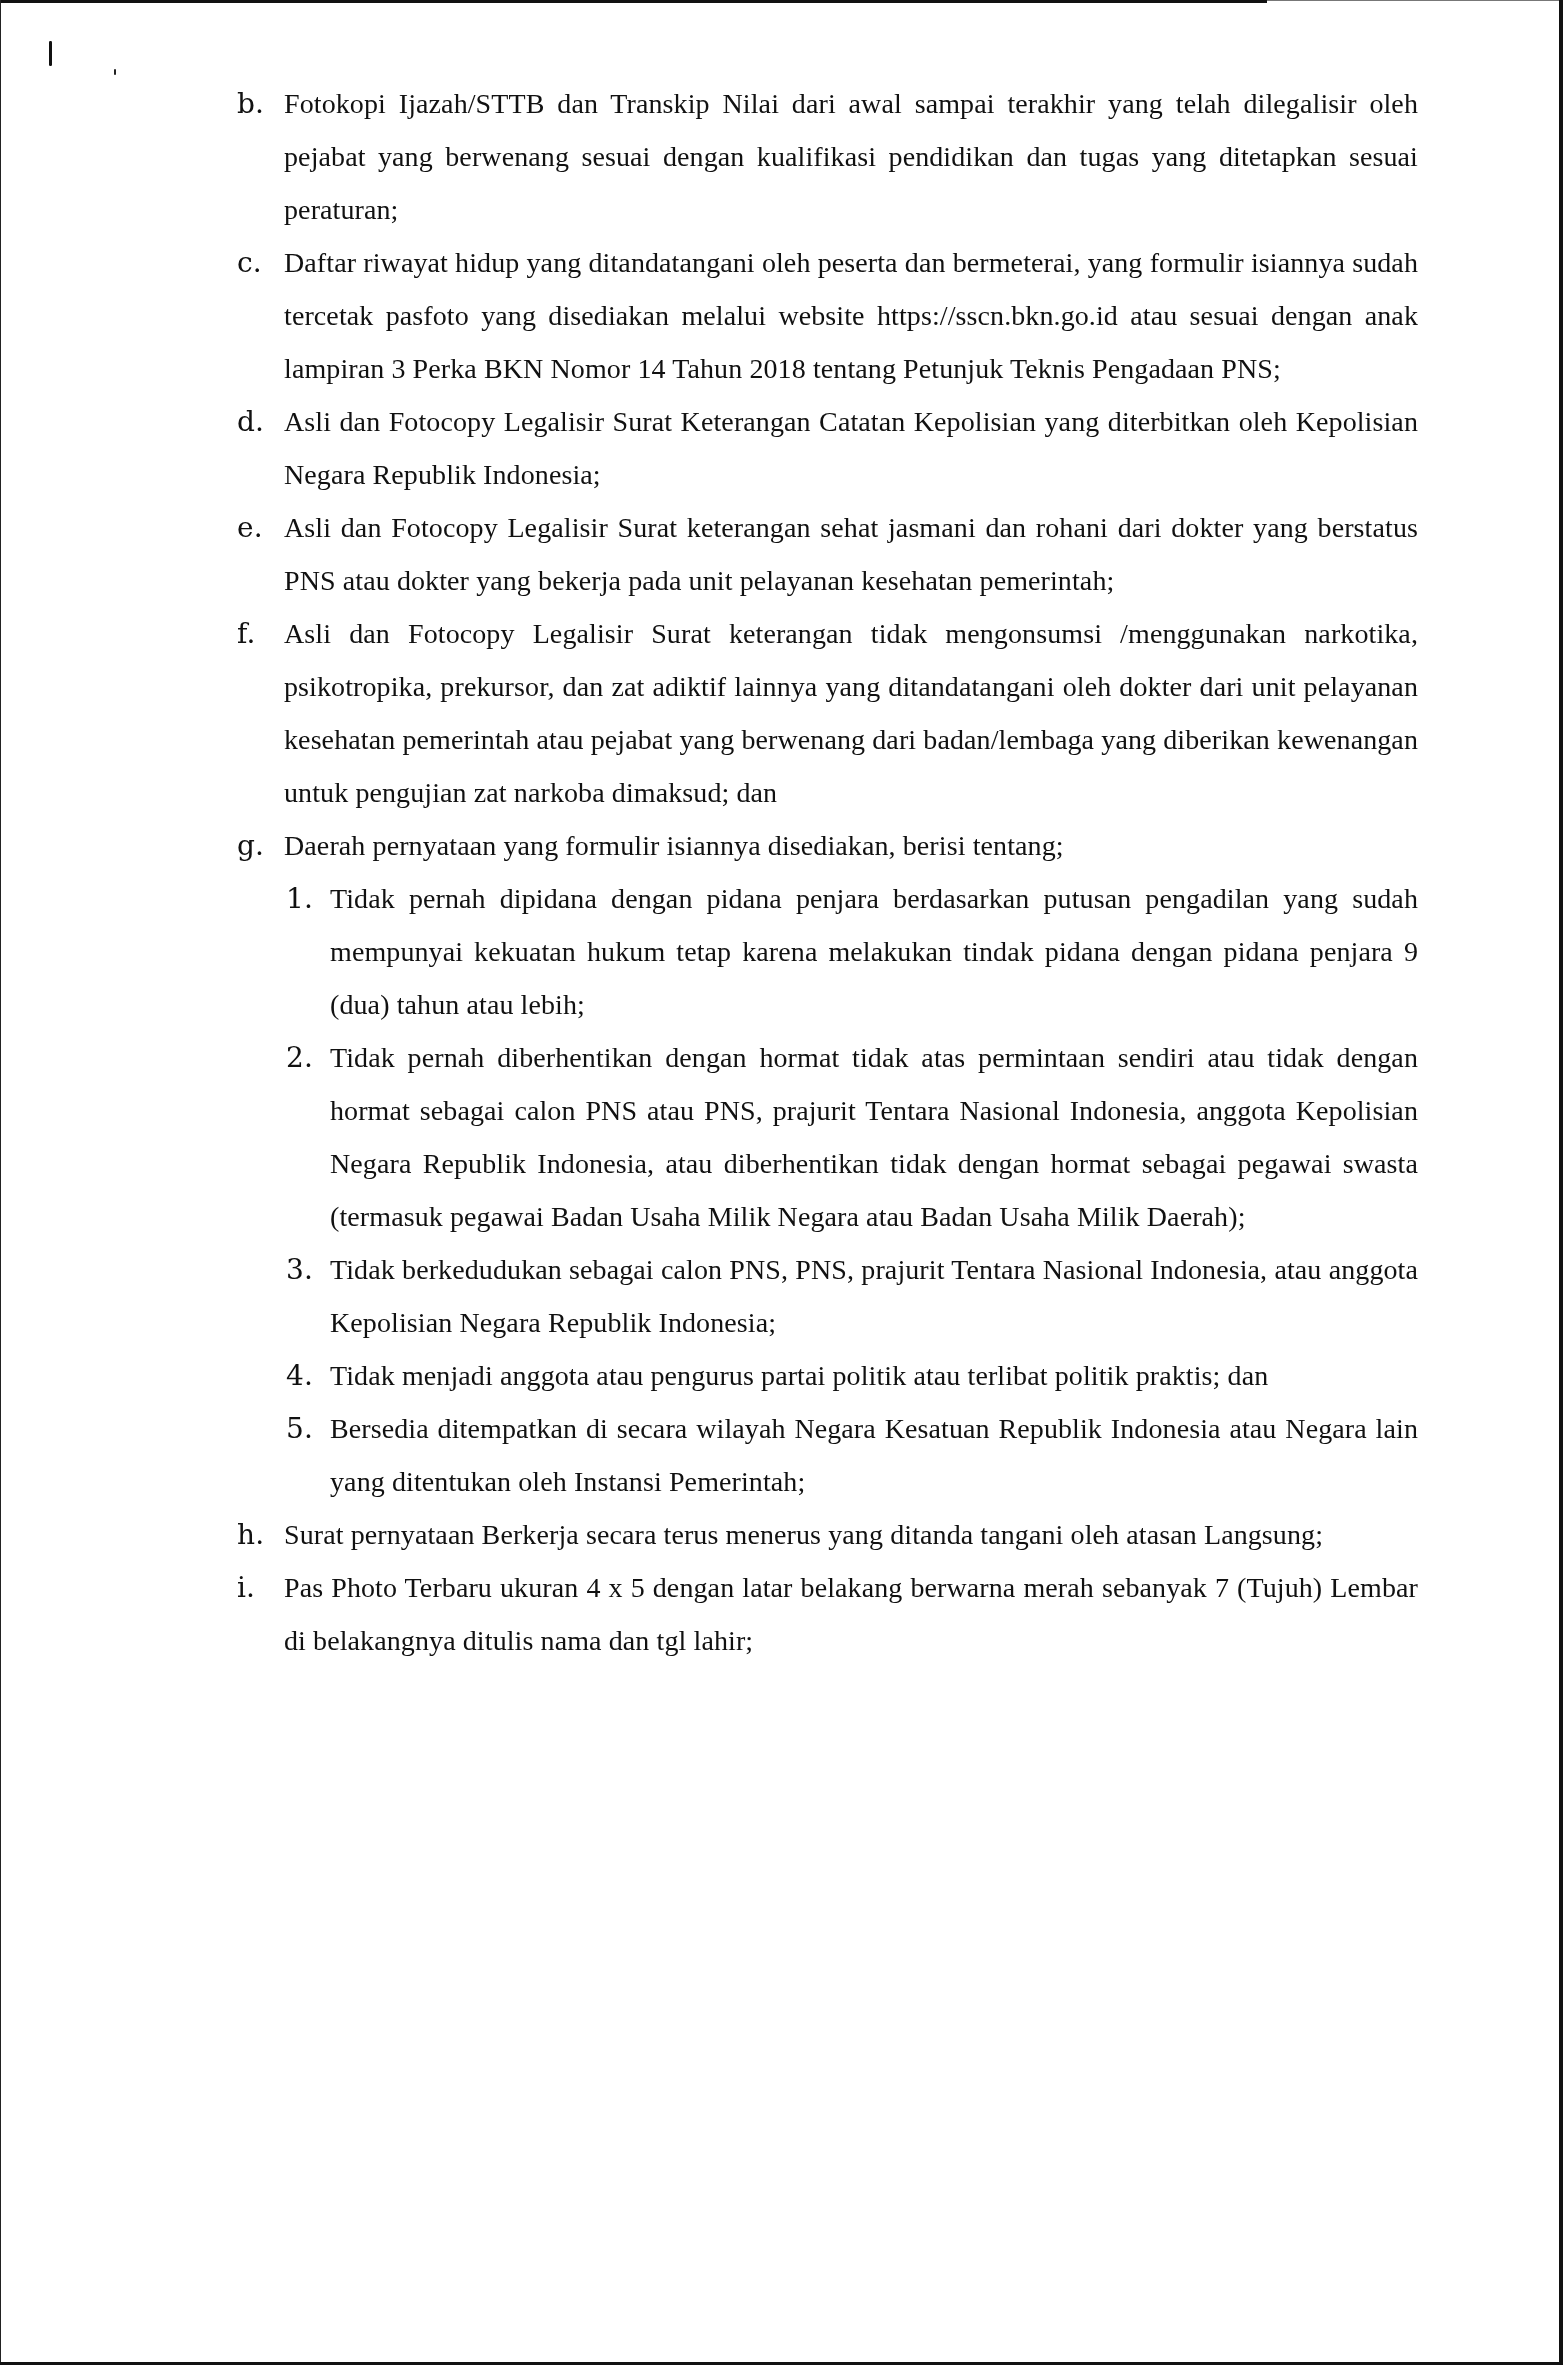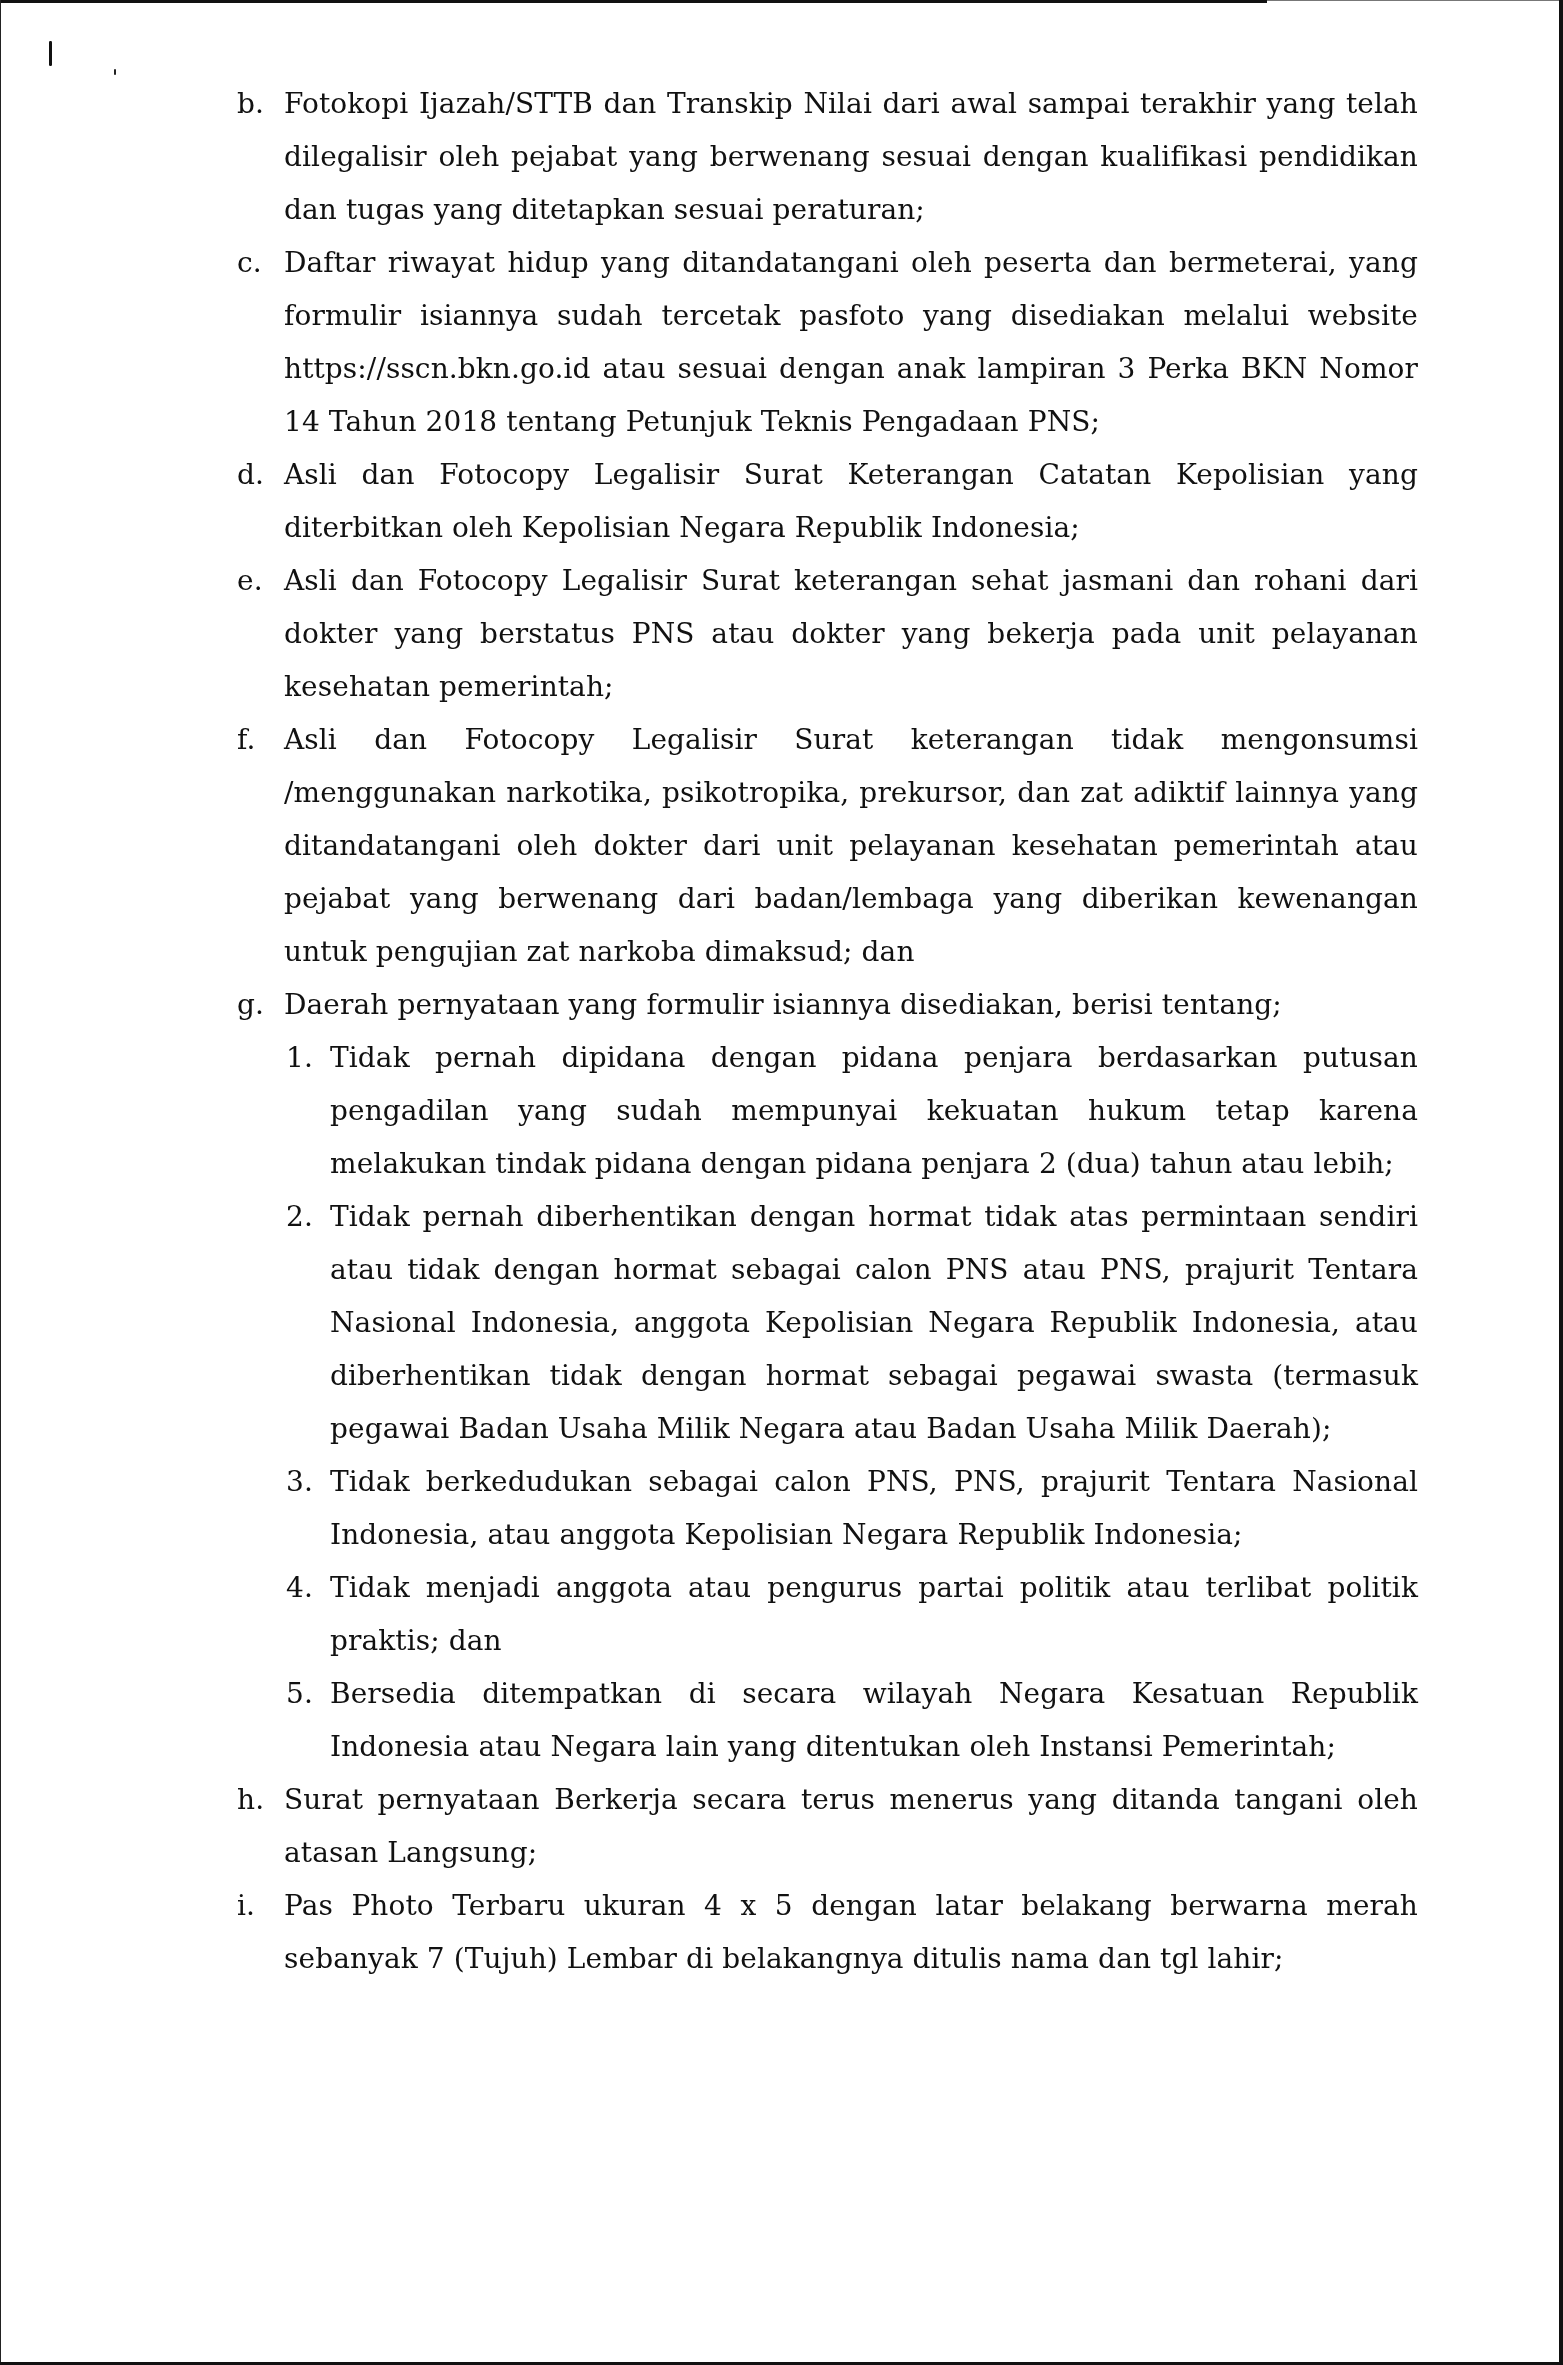--- a/index.html
+++ b/index.html
@@ -50,20 +50,21 @@
     align-items: flex-start;
   }
   .label {
     width: 47px;
     flex: 0 0 47px;
     white-space: nowrap;
   }
   .text {
     flex: 1 1 auto;
     text-align: justify;
+    font-family: Liberation Serif, serif;
   }
   .subitem {
     display: flex;
     align-items: flex-start;
     margin-left: 49px;
   }
   .sublabel {
     width: 44px;
     flex: 0 0 44px;
     white-space: nowrap;
@@ -107,21 +108,21 @@
     <span class="text">Asli dan Fotocopy Legalisir Surat keterangan tidak mengonsumsi /menggunakan narkotika, psikotropika, prekursor, dan zat adiktif lainnya yang ditandatangani oleh dokter dari unit pelayanan kesehatan pemerintah atau pejabat yang berwenang dari badan/lembaga yang diberikan kewenangan untuk pengujian zat narkoba dimaksud; dan</span>
   </div>
 
   <div class="item">
     <span class="label">g.</span>
     <span class="text">Daerah pernyataan yang formulir isiannya disediakan, berisi tentang;</span>
   </div>
 
   <div class="subitem">
     <span class="sublabel">1.</span>
-    <span class="text">Tidak pernah dipidana dengan pidana penjara berdasarkan putusan pengadilan yang sudah mempunyai kekuatan hukum tetap karena melakukan tindak pidana dengan pidana penjara 2 (dua) tahun atau lebih;</span>
+    <span class="text">Tidak pernah dipidana dengan pidana penjara berdasarkan putusan pengadilan yang sudah mempunyai kekuatan hukum tetap karena melakukan tindak pidana dengan pidana penjara 9 (dua) tahun atau lebih;</span>
   </div>
 
   <div class="subitem">
     <span class="sublabel">2.</span>
     <span class="text">Tidak pernah diberhentikan dengan hormat tidak atas permintaan sendiri atau tidak dengan hormat sebagai calon PNS atau PNS, prajurit Tentara Nasional Indonesia, anggota Kepolisian Negara Republik Indonesia, atau diberhentikan tidak dengan hormat sebagai pegawai swasta (termasuk pegawai Badan Usaha Milik Negara atau Badan Usaha Milik Daerah);</span>
   </div>
 
   <div class="subitem">
     <span class="sublabel">3.</span>
     <span class="text">Tidak berkedudukan sebagai calon PNS, PNS, prajurit Tentara Nasional Indonesia, atau anggota Kepolisian Negara Republik Indonesia;</span>

